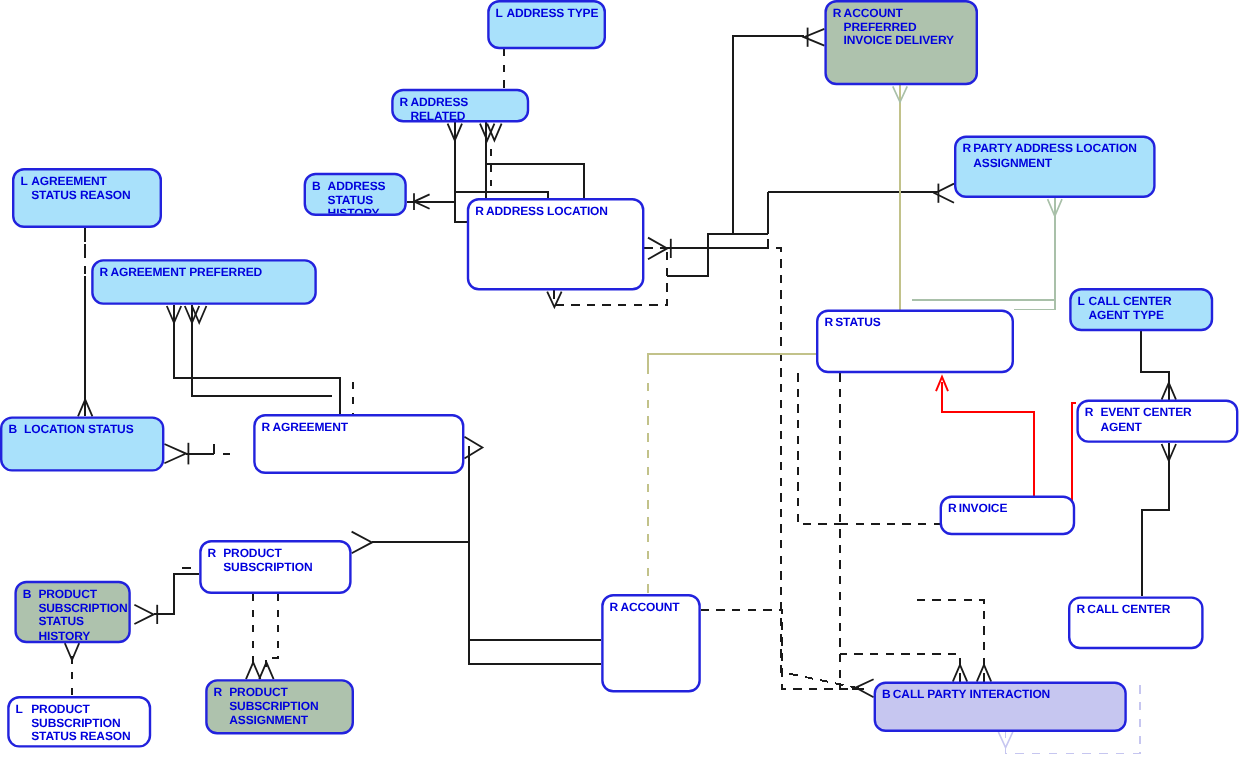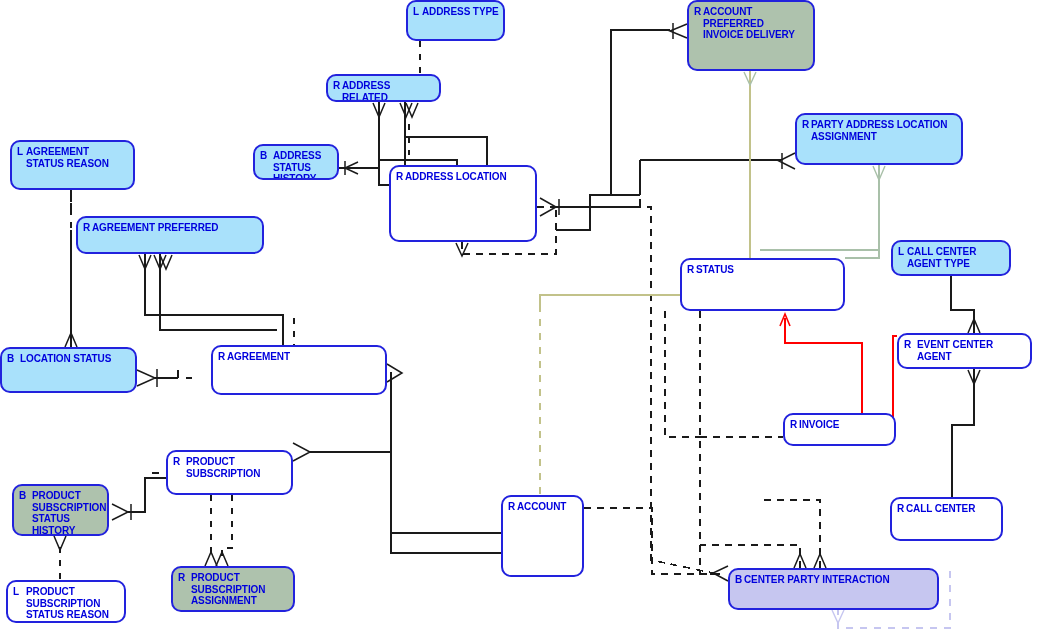--- a/index.html
+++ b/index.html
@@ -253,21 +253,21 @@
       <div class="entity fill-white" style="left: 890px; top: 497px; width: 113px; height: 44px;">
         <span class="pk">R</span>
         <span class="ttl">CALL CENTER</span>
       </div>
       <div class="entity fill-white" style="left: 501px; top: 495px; width: 83px; height: 82px;">
         <span class="pk">R</span>
         <span class="ttl">ACCOUNT</span>
       </div>
       <div class="entity fill-purple" style="left: 728px; top: 568px; width: 211px; height: 42px;">
         <span class="pk">B</span>
-        <span class="ttl">CENTER PARTY INTERACTION</span>
+        <span class="ttl">CALL PARTY INTERACTION</span>
       </div>
       <div class="entity fill-blue" style="left: 10px; top: 140px; width: 125px; height: 50px;">
         <span class="pk">L</span>
         <span class="ttl">AGREEMENT
 STATUS REASON</span>
       </div>
       <div class="entity fill-blue" style="left: 76px; top: 216px; width: 188px; height: 38px;">
         <span class="pk">R</span>
         <span class="ttl">AGREEMENT PREFERRED</span>
       </div>

